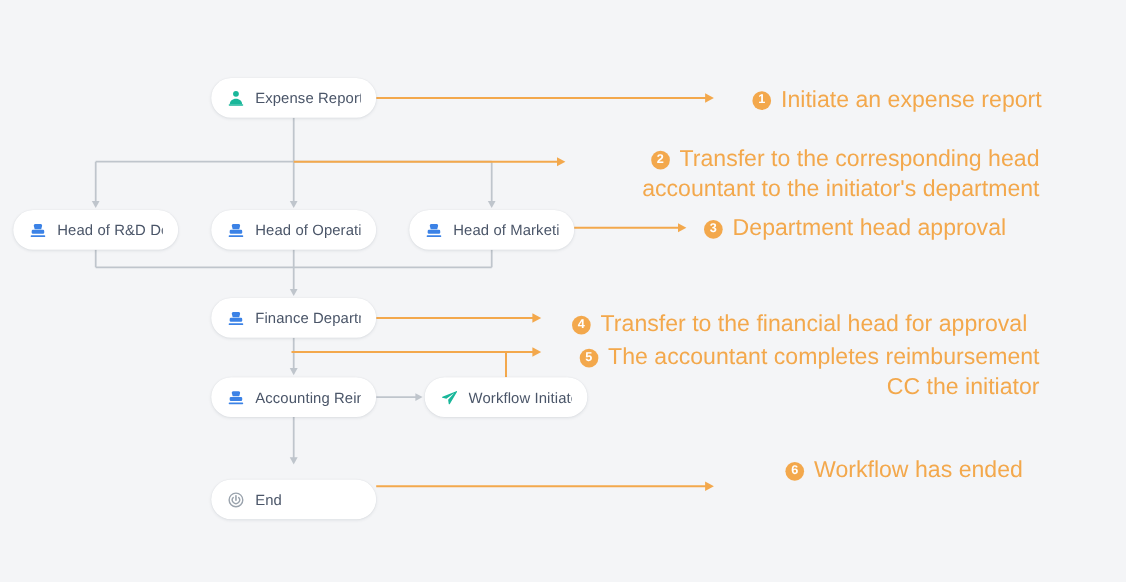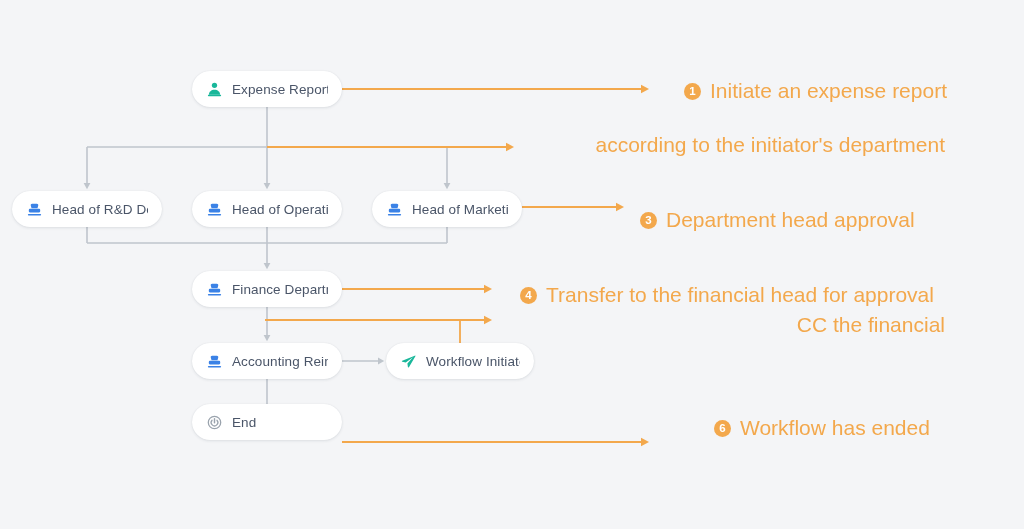--- a/index.html
+++ b/index.html
@@ -196,46 +196,48 @@
     <span class="node-label">Accounting Reim...</span>
   </div>
 
   <div class="node" style="left:386px; top:343px; width:148px;">
     <svg class="node-icon" viewBox="0 0 20 20">
       <path d="M17.4 3.1 2.6 9.0c-.6.3-.5 1.1.1 1.2l4.1 1.1 8.4-6.4-6.5 7.4.6 4.3c.1.6.9.8 1.2.2l7.6-12.9c.3-.5-.2-1.1-.7-.8z" fill="#19b79a"></path>
     </svg>
     <span class="node-label">Workflow Initiator</span>
   </div>
 
-  <div class="node" style="left:192px; top:404px; width:150px;">
+  <div class="node" style="left:192px; top:436px; width:150px;">
     <svg class="node-icon" viewBox="0 0 20 20">
       <circle cx="10" cy="10" r="7.3" fill="none" stroke="#9aa3ad" stroke-width="1.5"></circle>
       <path d="M10 5.6 V10.2" stroke="#9aa3ad" stroke-width="1.7" stroke-linecap="round"></path>
       <path d="M7.1 7.4a3.9 3.9 0 1 0 5.8 0" fill="none" stroke="#9aa3ad" stroke-width="1.5" stroke-linecap="round"></path>
     </svg>
     <span class="node-label">End</span>
   </div>
 
   <div class="annotation" style="left:684px; top:77px;">
     <span class="badge">1</span><span class="ann-text">Initiate an expense report</span>
   </div>
 
   <div class="annotation two-line" style="left:545px; top:131px; width:400px;">
-    <span class="ann-line">according to the initiator's department</span>
-  </div>
-
-  <div class="annotation" style="left:640px; top:206px;">
+    <span class="ann-line"><span class="badge">2</span><span>Transfer to the corresponding head</span></span>
+    <span class="ann-line">accountant to the initiator's department</span>
+  </div>
+
+  <div class="annotation" style="left:640px; top:194px;">
     <span class="badge">3</span><span>Department head approval</span>
   </div>
 
   <div class="annotation" style="left:504px; top:281px;margin-left:16px;">
     <span class="badge">4</span><span>Transfer to the financial head for approval</span>
   </div>
 
   <div class="annotation two-line" style="left:498px; top:311px; width:447px;">
-    <span class="ann-line">CC the financial</span>
+    <span class="ann-line"><span class="badge">5</span><span>The accountant completes reimbursement</span></span>
+    <span class="ann-line">CC the initiator</span>
   </div>
 
   <div class="annotation" style="left:714px; top:414px;">
     <span class="badge">6</span><span>Workflow has ended</span>
   </div>
 
 </div>
 
 </body></html>

